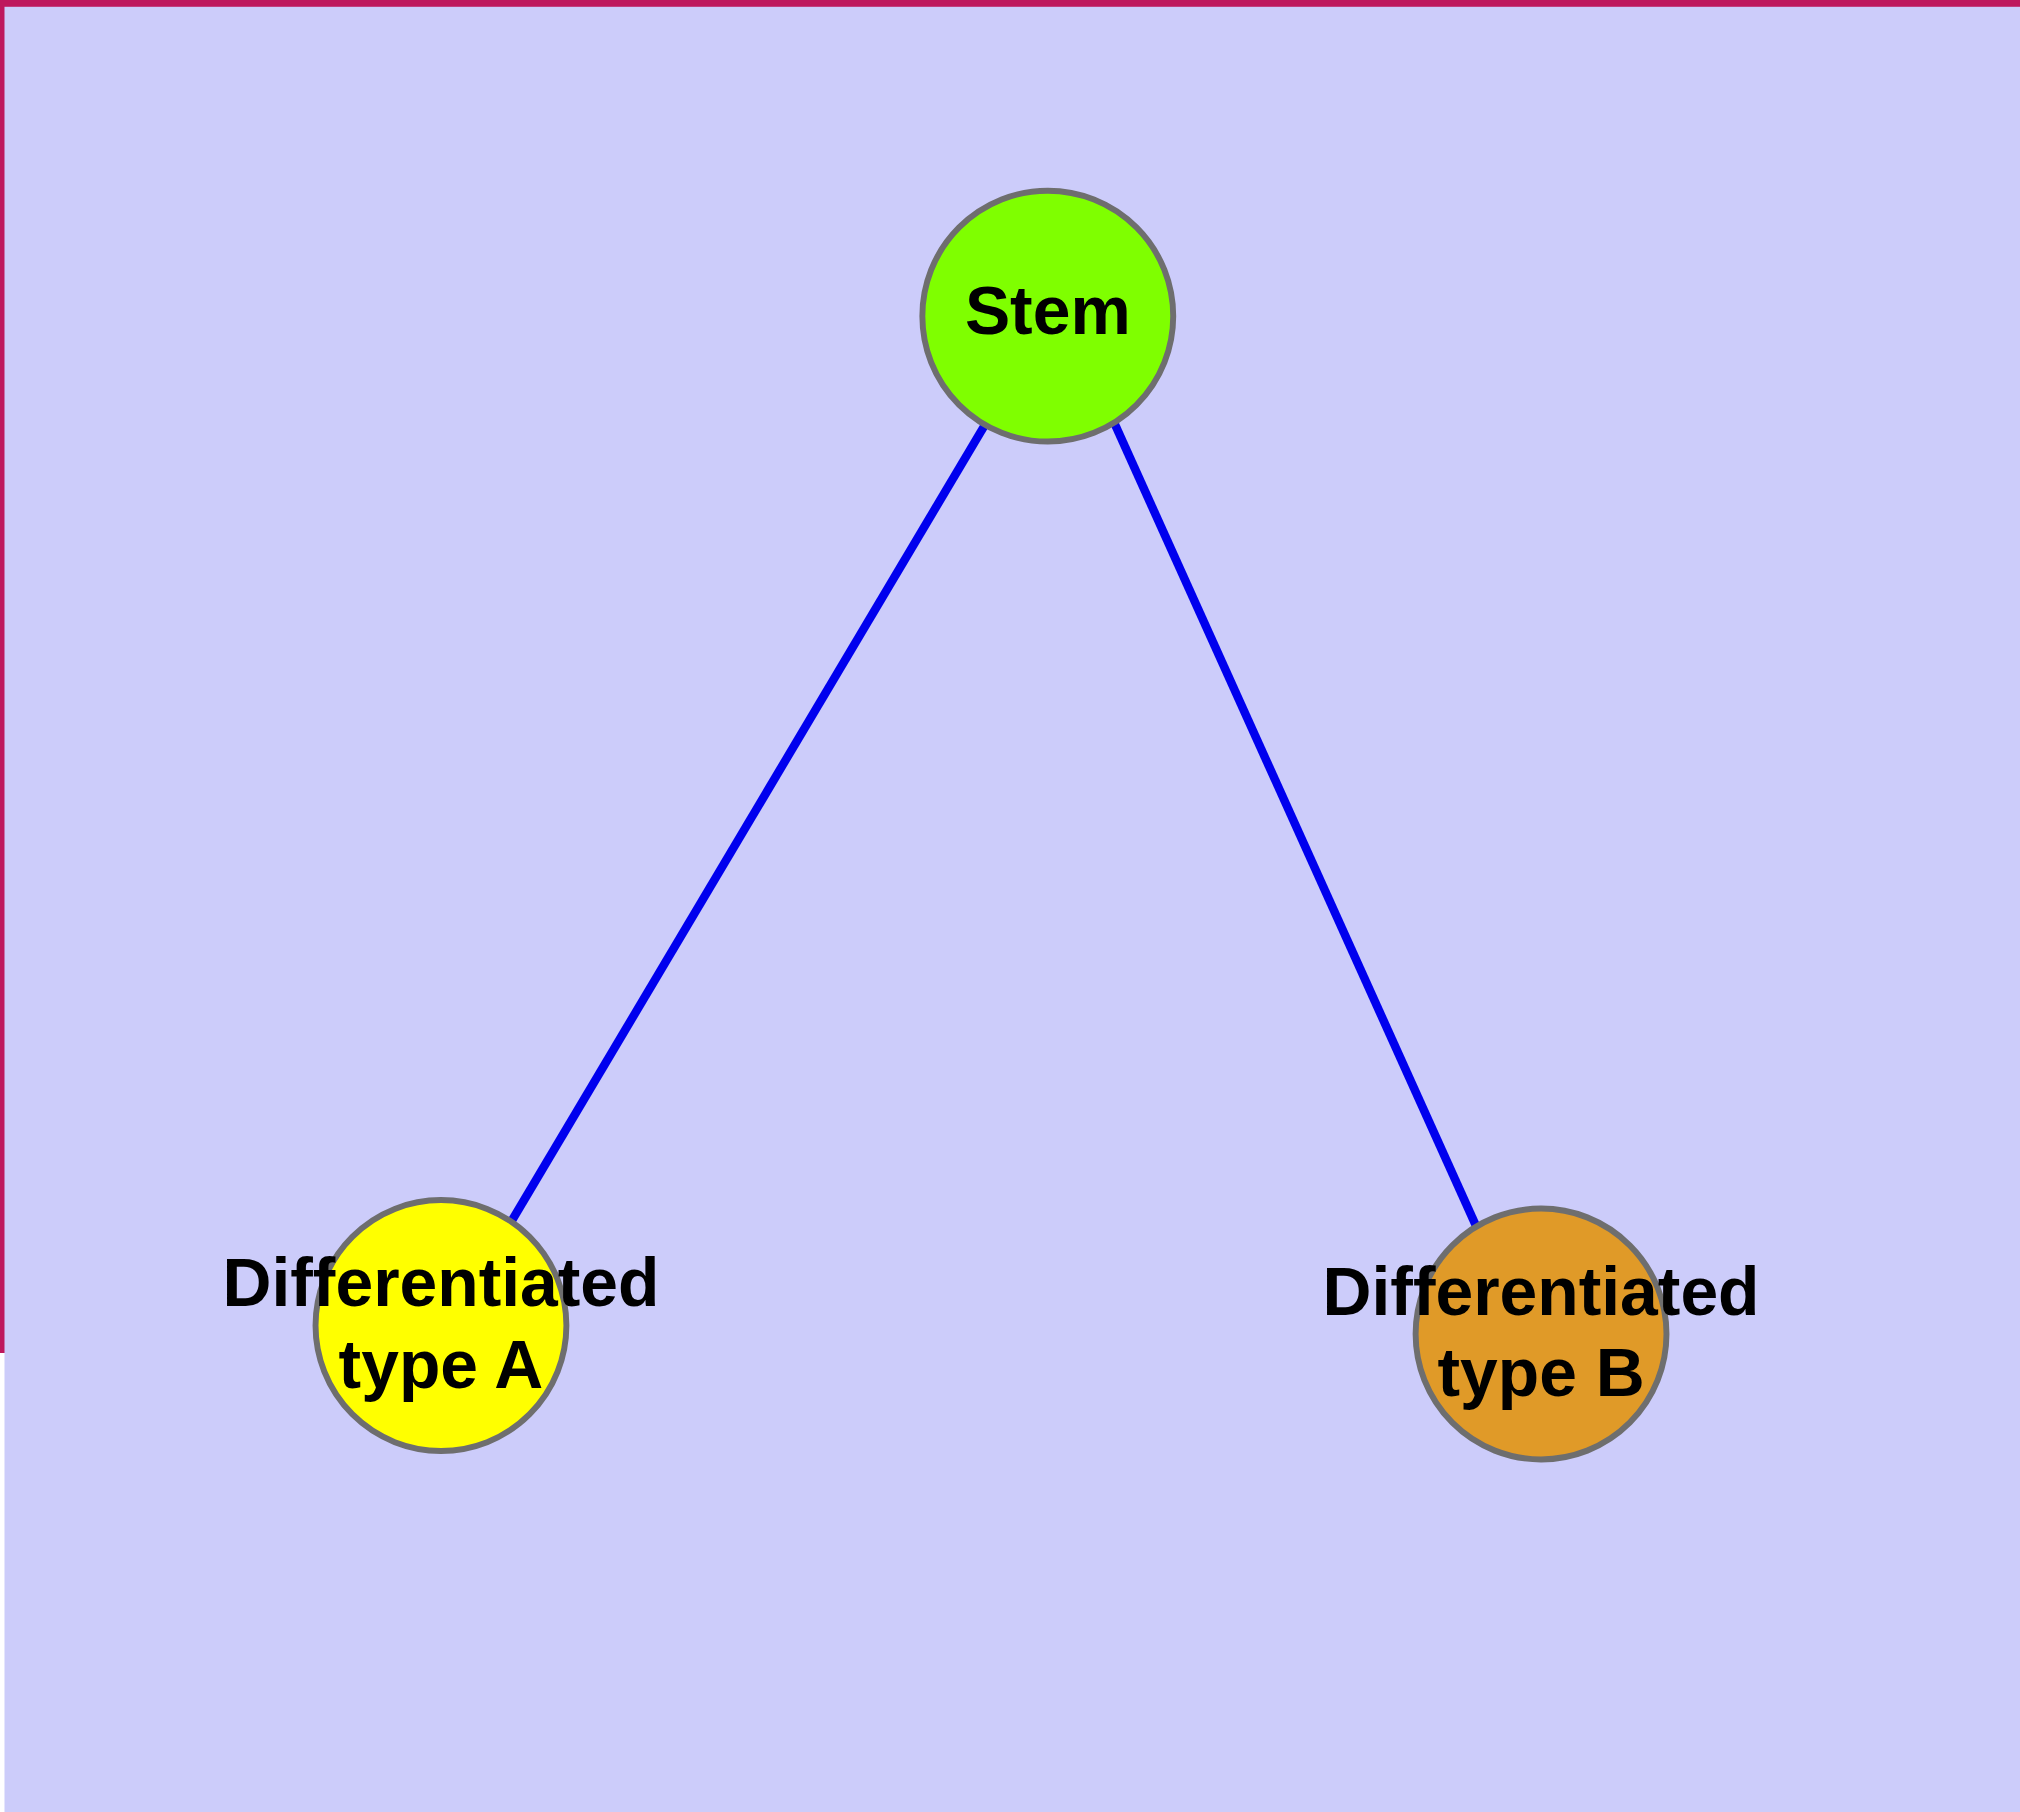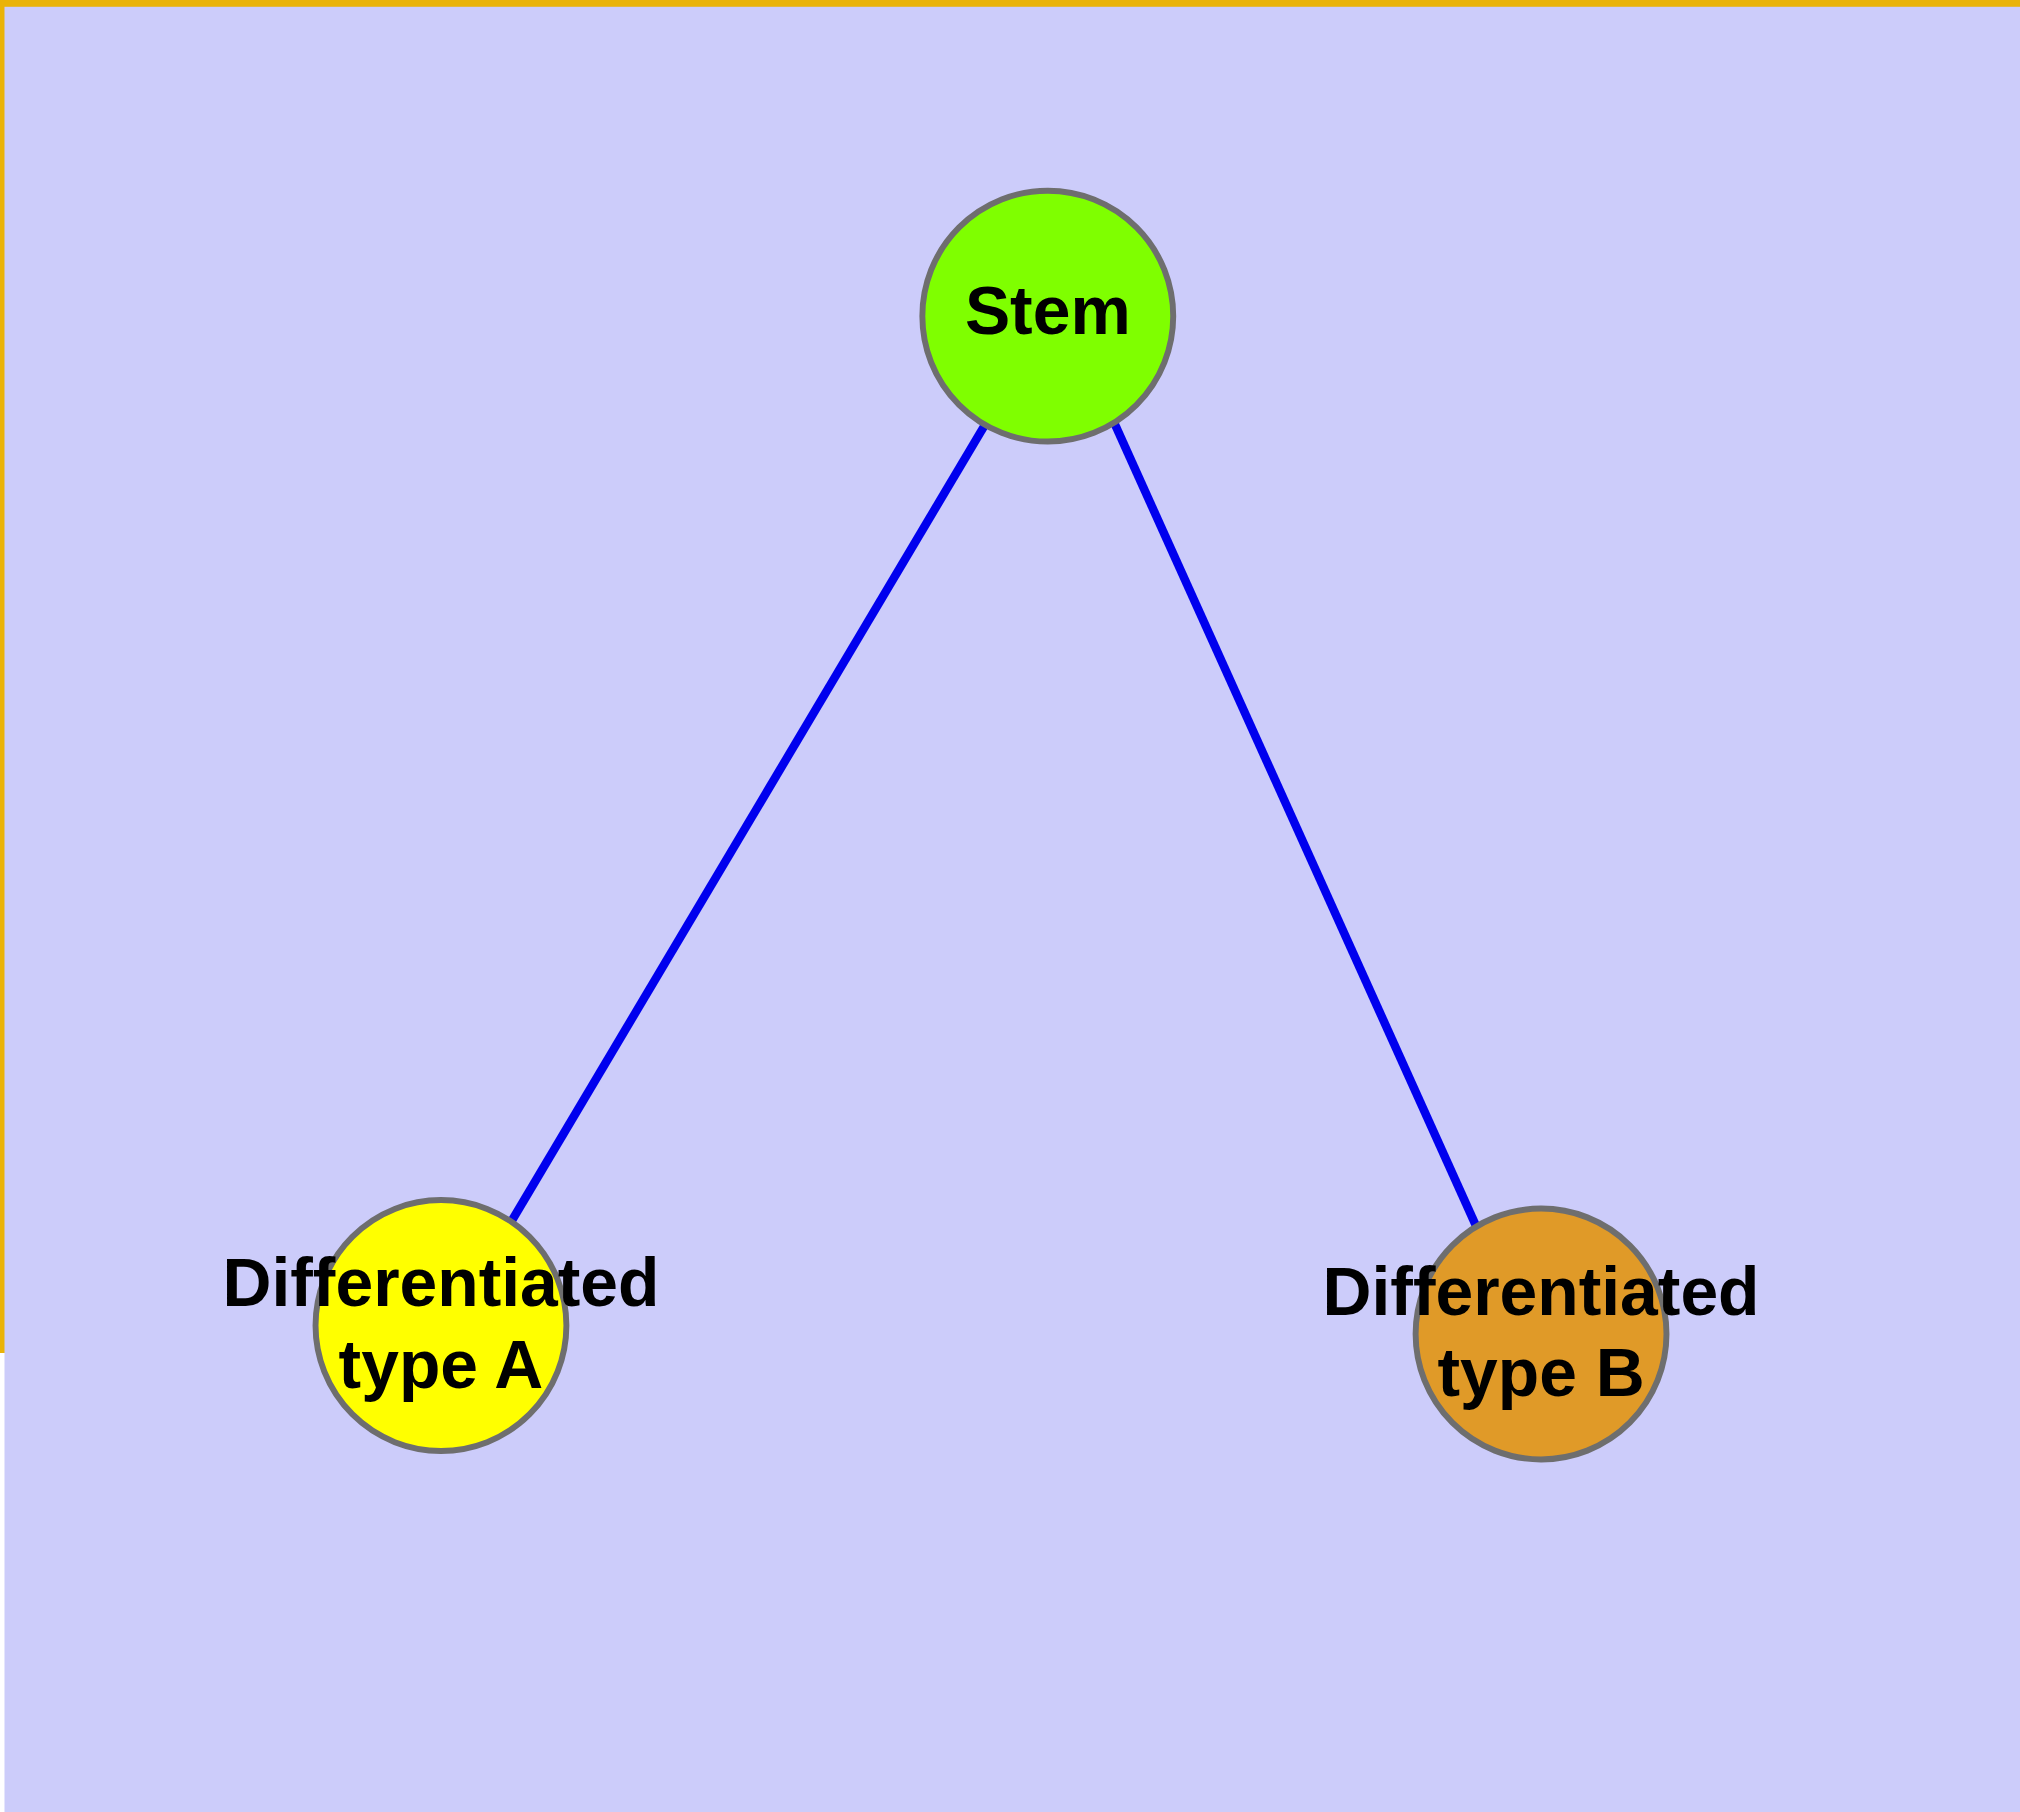--- a/index.html
+++ b/index.html
@@ -12,21 +12,21 @@
     height: 1812px;
     overflow: hidden;
     font-family: "Liberation Sans", sans-serif;
   }
   #canvas {
     position: absolute;
     left: 0;
     top: 0;
     width: 2021px;
     height: 1353px;
-    background: #eab308;
+    background: #be185d;
   }
   #graph-svg {
     position: absolute;
     left: 0;
     top: 0;
     display: block;
   }
   .node-label {
     font-family: "Liberation Sans", sans-serif;
     font-weight: bold;

